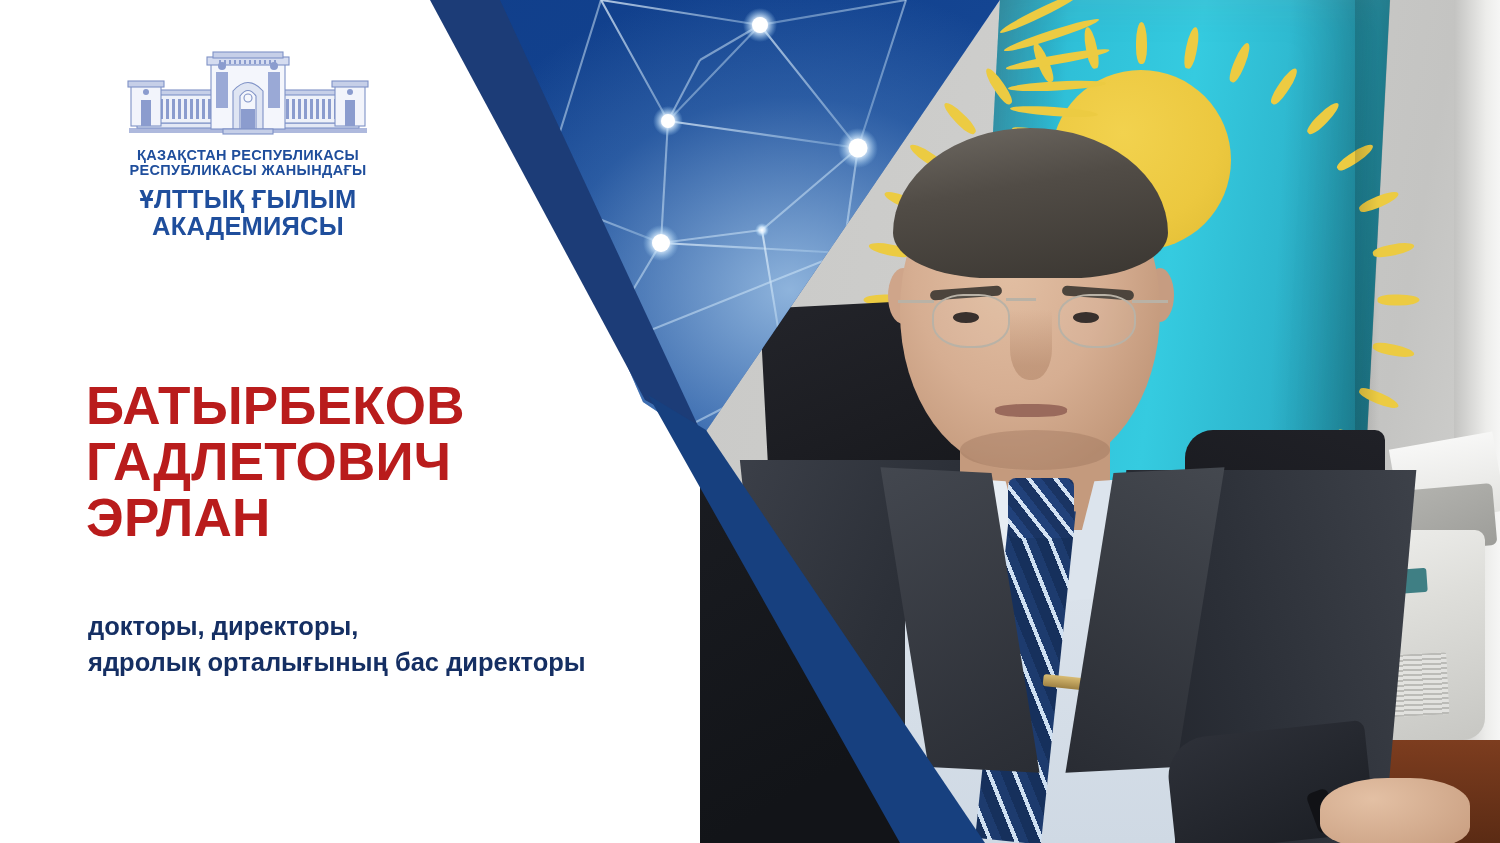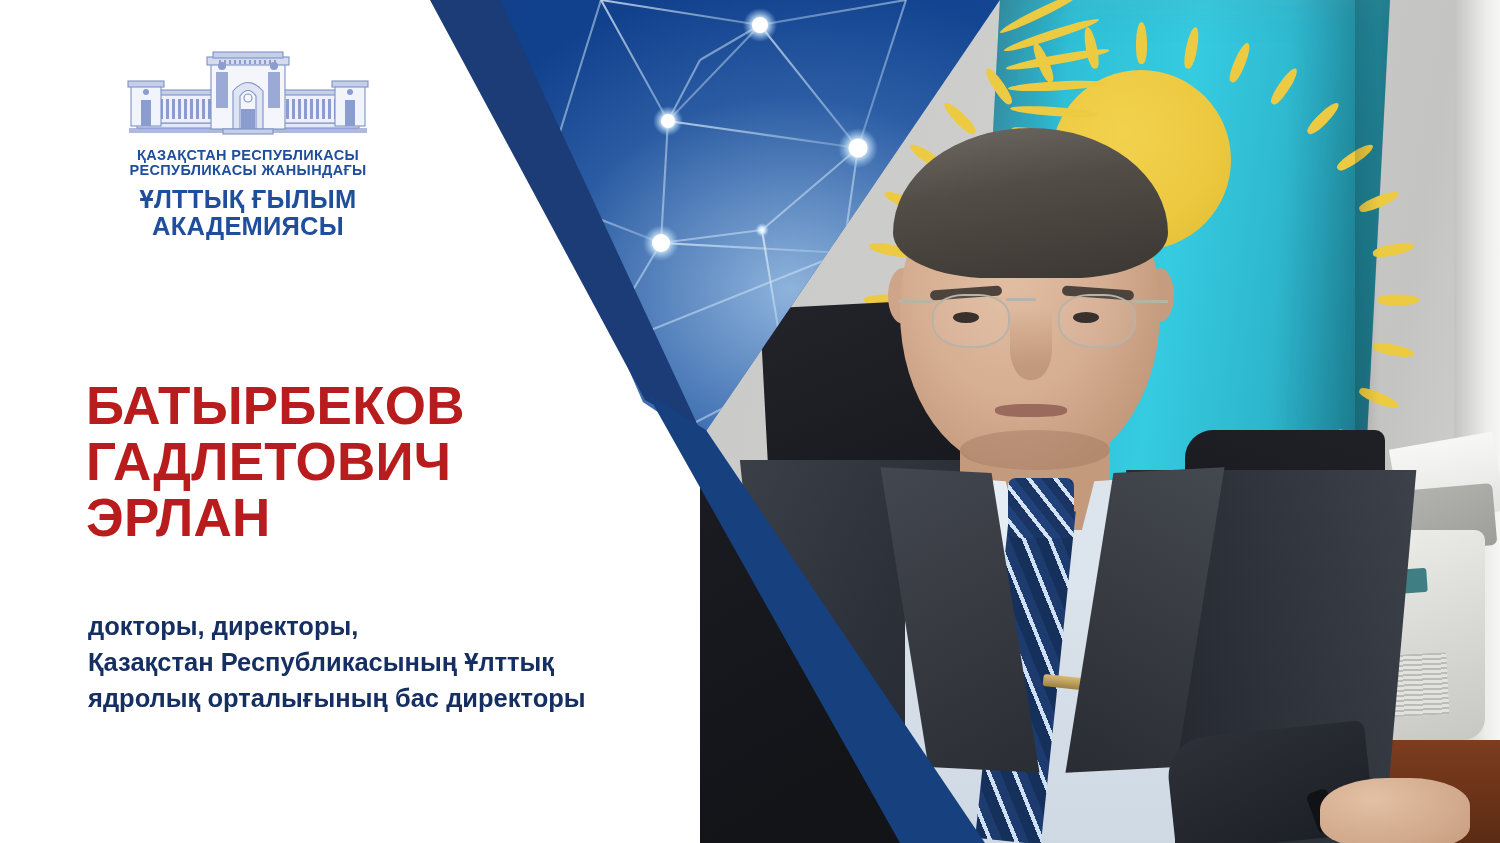--- a/index.html
+++ b/index.html
@@ -702,18 +702,17 @@
     </div>
 
     <div class="person-name">
       <span>БАТЫРБЕКОВ</span>
       <span>ГАДЛЕТОВИЧ</span>
       <span>ЭРЛАН</span>
     </div>
 
     <div class="person-desc">
       <span>докторы, директоры,</span>
-      <span>Қазақстан Республикасының Ұлттық</span>
       <span>ядролық орталығының бас директоры</span>
     </div>
 
   </div>
 </div>
 
 </body></html>

